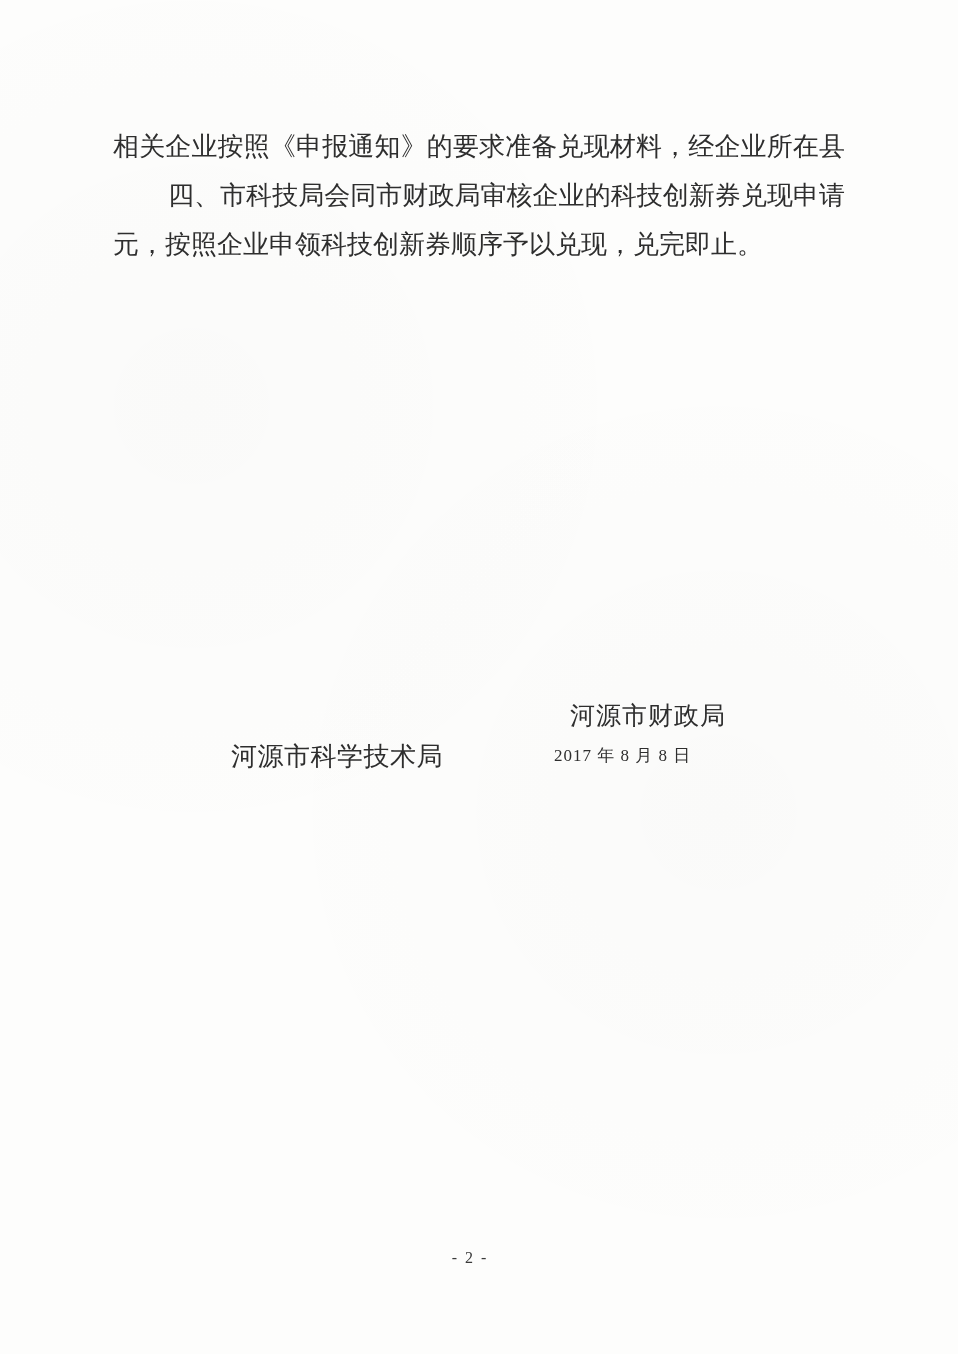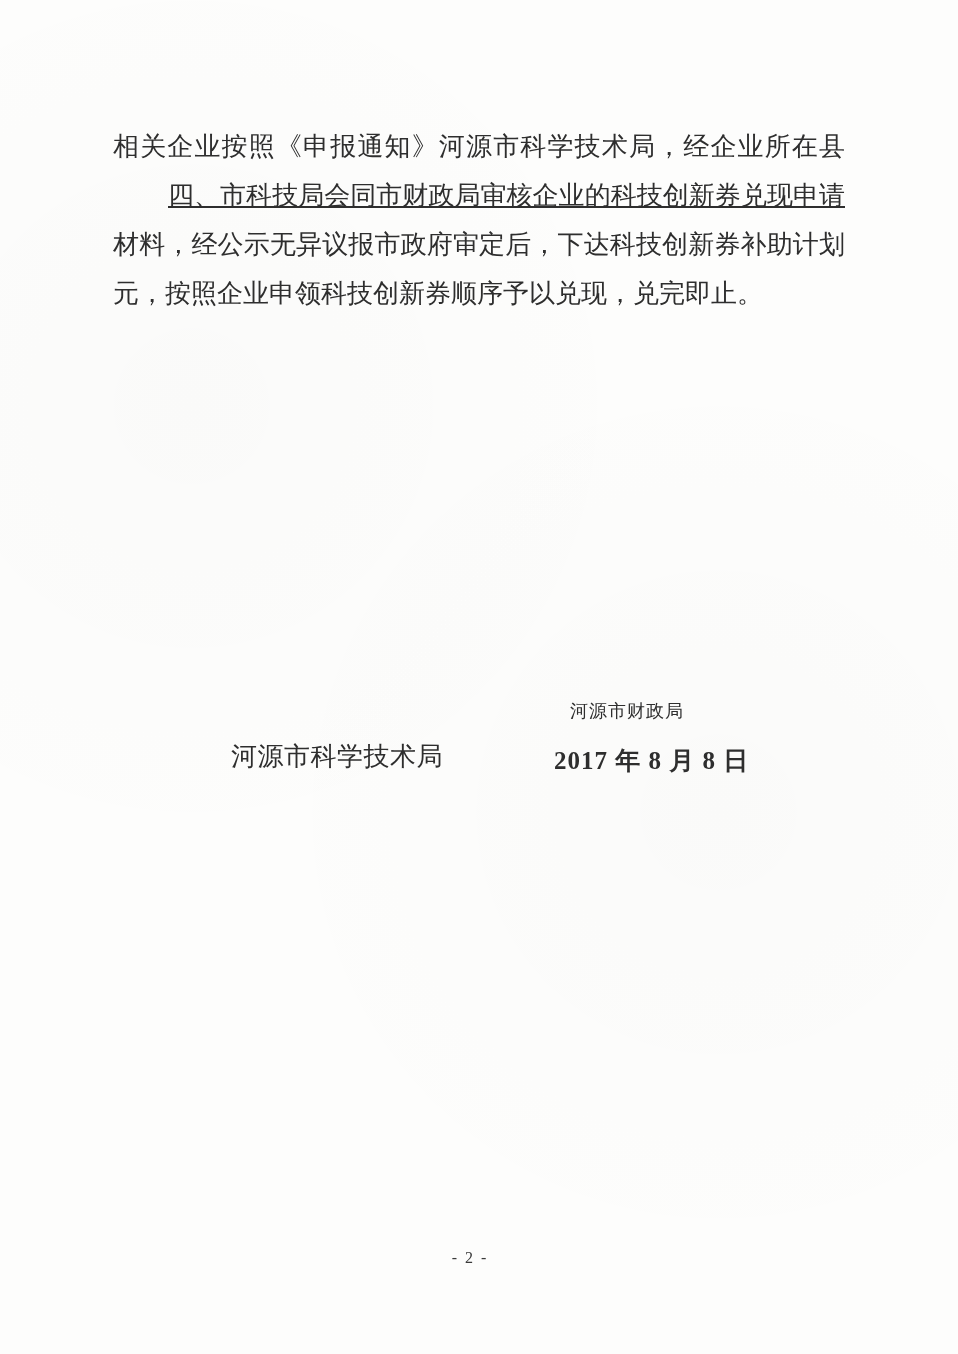--- a/index.html
+++ b/index.html
@@ -35,21 +35,20 @@
     line-height: 49px;
   }
   .line {
     height: 49px;
     text-align: justify;
     text-align-last: justify;
     overflow: hidden;
   }
   .line.indent {
     text-indent: 55px;
-    text-decoration: underline;
   }
   .line.end {
     text-align-last: left;
   }
   .attachment-line {
     position: absolute;
     left: 163px;
     top: 518px;
     font-size: 26px;
     letter-spacing: 0.5px;
@@ -61,53 +60,51 @@
     top: 699px;
     font-size: 26px;
     letter-spacing: 0.5px;
     white-space: nowrap;
     margin-top: 40px;
   }
   .sig-org-right {
     position: absolute;
     left: 570px;
     top: 699px;
-    font-size: 18px;
+    font-size: 25px;
     letter-spacing: 1px;
     white-space: nowrap;
   }
   .sig-date {
     position: absolute;
     left: 554px;
     top: 744px;
-    font-size: 25px;
+    font-size: 17px;
     letter-spacing: 1px;
     white-space: nowrap;
-    font-weight: bold;
   }
   .page-number {
     position: absolute;
     left: 0;
     top: 1249px;
     width: 940px;
     text-align: center;
     font-size: 16px;
     letter-spacing: 2px;
     color: #3a3a3a;
   }
 </style>
 </head>
 <body>
 
 <div class="page">
 
   <div class="body-text">
-    <div class="line">相关企业按照《申报通知》河源市科学技术局，经企业所在县</div>
+    <div class="line">相关企业按照《申报通知》的要求准备兑现材料，经企业所在县</div>
     <div class="line indent">四、市科技局会同市财政局审核企业的科技创新券兑现申请</div>
-    <div class="line">材料，经公示无异议报市政府审定后，下达科技创新券补助计划</div>
     <div class="line end">元，按照企业申领科技创新券顺序予以兑现，兑完即止。</div>
   </div>
 
 
   <div class="sig-org-left">河源市科学技术局</div>
   <div class="sig-org-right">河源市财政局</div>
   <div class="sig-date">2017 年 8 月 8 日</div>
 
   <div class="page-number">- 2 -</div>
 

